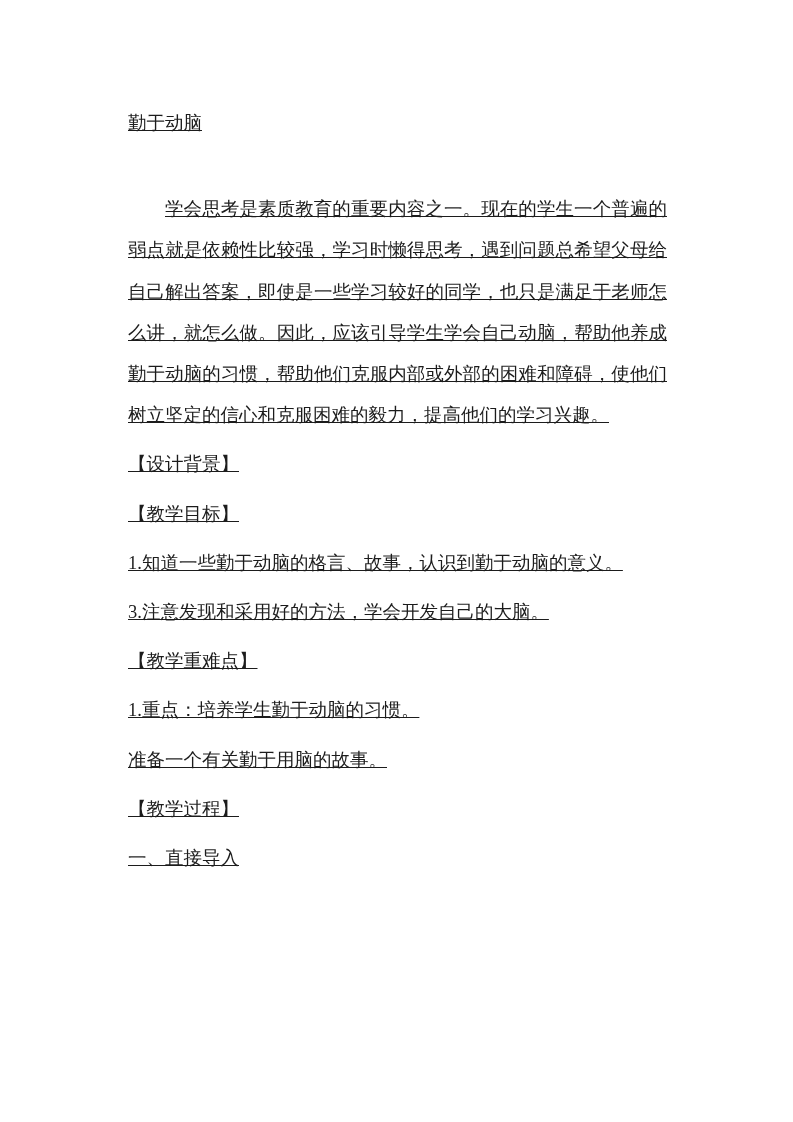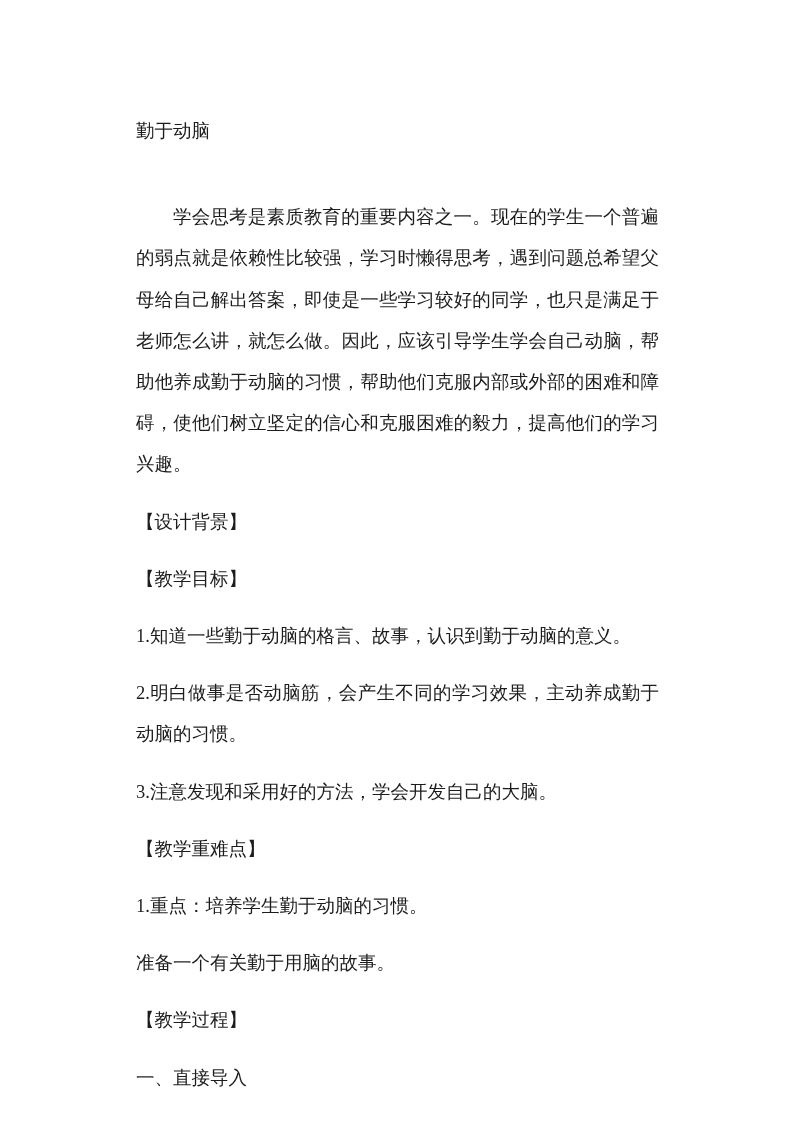--- a/index.html
+++ b/index.html
@@ -15,25 +15,26 @@
   .page {
     box-sizing: border-box;
     width: 793px;
     height: 1122px;
     padding: 95px 118px 0 120px;
     background: var(--page-bg, #ffffff);
     color: var(--text-color, #1c1c1c);
     font-family: "Liberation Serif", "DejaVu Serif", serif;
   }
   .line {
-    margin: 16px;
+    margin: 8px;
     font-size: 18.5px;
     line-height: 41.2px;
     letter-spacing: 0;
     word-break: break-all;
+    text-decoration: underline;
   }
   .title {
     margin-bottom: 45px;
   }
   .body {
     text-align: justify;
     text-justify: inter-character;
   }
   .indent {
     text-indent: 37px;
@@ -43,21 +44,20 @@
 <body>
 
 <div class="page">
   <p class="line title">勤于动脑</p>
 
   <p class="line body indent">学会思考是素质教育的重要内容之一。现在的学生一个普遍的弱点就是依赖性比较强，学习时懒得思考，遇到问题总希望父母给自己解出答案，即使是一些学习较好的同学，也只是满足于老师怎么讲，就怎么做。因此，应该引导学生学会自己动脑，帮助他养成勤于动脑的习惯，帮助他们克服内部或外部的困难和障碍，使他们树立坚定的信心和克服困难的毅力，提高他们的学习兴趣。</p>
   <p class="line heading">【设计背景】</p>
 
   <p class="line heading">【教学目标】</p>
   <p class="line body">1.知道一些勤于动脑的格言、故事，认识到勤于动脑的意义。</p>
-  <p class="line body">2.明白做事是否动脑筋，会产生不同的学习效果，主动养成勤于动脑的习惯。</p>
   <p class="line body">3.注意发现和采用好的方法，学会开发自己的大脑。</p>
 
   <p class="line heading">【教学重难点】</p>
   <p class="line body">1.重点：培养学生勤于动脑的习惯。</p>
 
   <p class="line body">准备一个有关勤于用脑的故事。</p>
 
   <p class="line heading">【教学过程】</p>
   <p class="line body">一、直接导入</p>
 </div>

